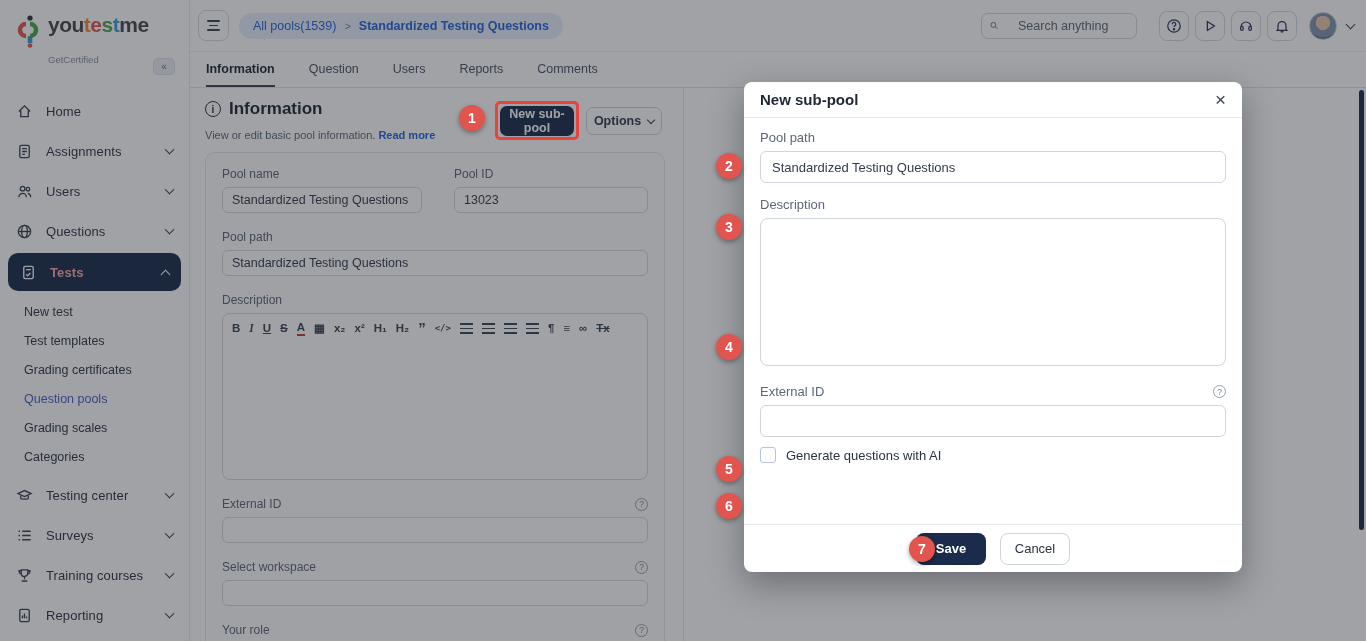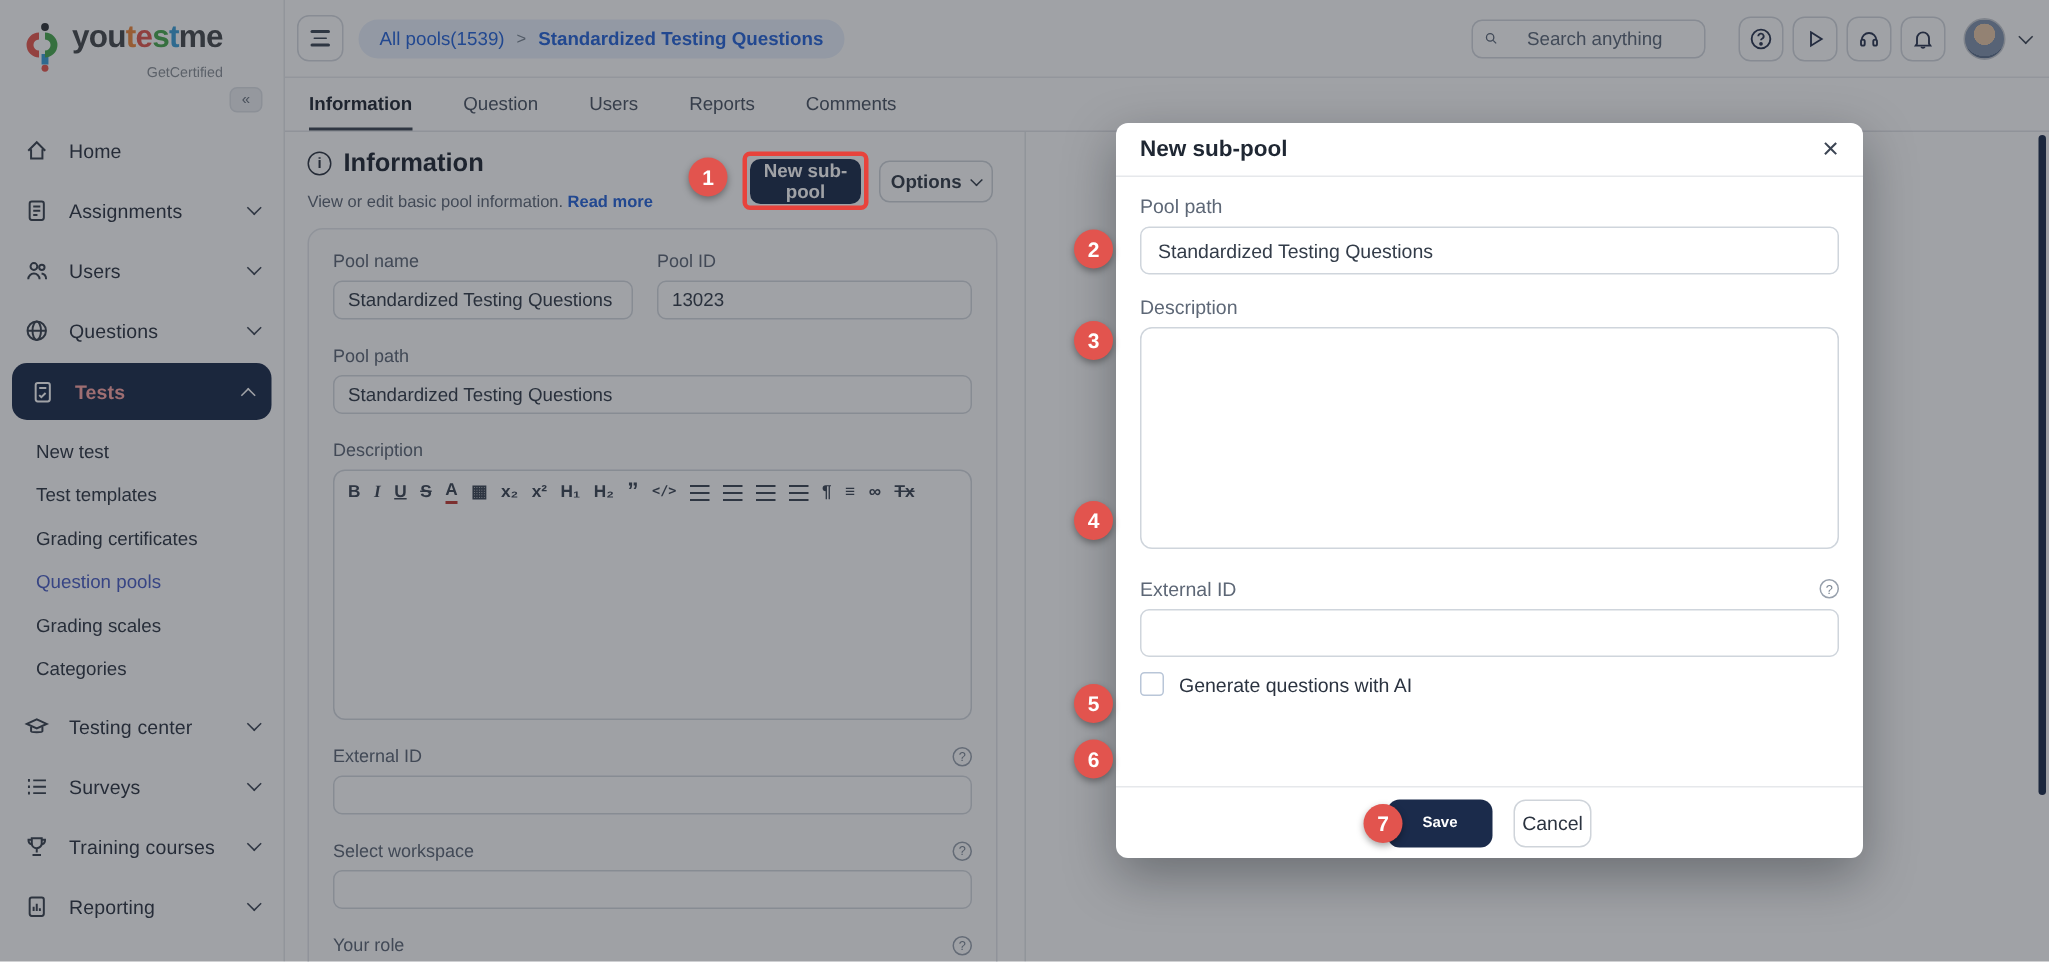--- a/index.html
+++ b/index.html
@@ -2,21 +2,21 @@
 <html><head>
 <meta charset="utf-8">
 <style>
   * { margin:0; padding:0; box-sizing:border-box; }
   html,body { width:1366px; height:641px; overflow:hidden; font-family:"Liberation Sans", sans-serif; background:#fff; }
 
   
   .sidebar { position:absolute; left:0; top:0; width:190px; height:641px; background:#fff; border-right:1px solid #e7e9ec; z-index:5; }
   .logo-row { display:flex; align-items:flex-start; gap:6px; padding:14px 0 0 16px; }
   .logo-text { font-size:21px; font-weight:bold; letter-spacing:-0.5px; line-height:22px; }
-  .logo-sub { font-size:9.5px; color:#8a9097; text-align:right; margin-top:7px; }
+  .logo-sub { font-size:9.5px; color:#8a9097; text-align:left; margin-top:18px; }
   .collapse-btn { position:absolute; top:58px; right:14px; width:22px; height:17px; background:#eceef1; border:1px solid #dde1e6; border-radius:5px; font-size:10px; color:#6b7480; display:flex; align-items:center; justify-content:center; }
   .nav { margin-top:26px; }
   .nav-item { display:flex; align-items:center; height:40px; padding:0 16px; font-size:13px; color:#2b3340; font-weight:bold; cursor:pointer; }
   .nav-item svg { width:17px; height:17px; margin-right:13px; flex:0 0 auto; color:#39424f; }
   .nav-item .lbl { flex:1; font-weight:normal; letter-spacing:.1px; color:#2d3542; }
   .chev { width:7px; height:7px; border-right:1.5px solid #3c4554; border-bottom:1.5px solid #3c4554; transform:rotate(45deg); margin-top:-3px; }
   .chev.up { transform:rotate(-135deg); margin-top:4px; }
   .nav-item.pill { background:#1b2b4b; border-radius:10px; margin:2px 8px; height:38px; padding:0 12px; }
   .nav-item.pill svg { color:#fff; }
   .nav-item.pill .lbl { color:#fca5a5; font-weight:bold; }
@@ -59,21 +59,21 @@
   .btn-navy { background:#1b2b4b; color:#fff; border:none; border-radius:7px; font-size:12.5px; font-weight:bold; font-family:"Liberation Sans",sans-serif; }
   .new-subpool { position:absolute; left:310px; top:18px; width:74px; height:30px; }
   .btn-options { position:absolute; left:396px; top:19px; width:76px; height:28px; background:#fff; border:1px solid #cfd4da; border-radius:7px; font-size:12.5px; font-weight:bold; color:#323b48; display:flex; align-items:center; justify-content:center; gap:7px; }
   .btn-options .chev { border-color:#323b48; width:6px; height:6px; }
   .vdivider { position:absolute; left:493px; top:0; bottom:0; width:1px; background:#e6e8eb; }
 
   .form-card { position:absolute; left:15px; top:64px; width:460px; height:620px; border:1px solid #e3e6ea; border-radius:10px; background:#fdfdfe; padding:14px 16px; }
   .f-label { font-size:12px; color:#5d6776; margin-bottom:6px; display:flex; align-items:center; }
   .f-input { height:26px; border:1px solid #d5d9df; border-radius:6px; background:#fff; font-size:12.5px; color:#333c49; width:100%; padding:0 9px; font-family:"Liberation Sans",sans-serif; outline:none; }
   .f-group { margin-bottom:17px; }
-  .two-col { display:flex; gap:16px; }
+  .two-col { display:flex; gap:32px; }
   .two-col .col1 { width:200px; } .two-col .col2 { flex:1; }
   .help-q { margin-left:auto; width:13px; height:13px; border:1px solid #98a1ad; border-radius:50%; color:#7c8794; font-size:8.5px; display:flex; align-items:center; justify-content:center; }
   .editor { border:1px solid #d5d9df; border-radius:8px; background:#fff; overflow:hidden; }
   .editor-toolbar { display:flex; align-items:center; gap:9px; padding:6px 9px 5px; flex-wrap:nowrap; }
   .tb { font-size:11.5px; color:#3c4554; font-weight:bold; line-height:14px; white-space:nowrap; }
   .tb.it { font-style:italic; font-family:"Liberation Serif",serif; }
   .tb.un { text-decoration:underline; }
   .tb.st { text-decoration:line-through; }
   .tb.clr { border-bottom:2px solid #c23b34; }
   .tb.quote { font-size:15px; line-height:10px; }
@@ -91,22 +91,22 @@
   .modal-close { font-size:19px; color:#3c4554; line-height:16px; cursor:pointer; background:none; border:none; font-family:"Liberation Sans",sans-serif; }
   .modal-body { padding:12px 16px 0; flex:1; }
   .m-label { font-size:13px; color:#5d6776; margin-bottom:6px; display:flex; align-items:center; }
   .m-input { height:32px; border:1px solid #cfd5dc; border-radius:6px; width:100%; font-size:13px; color:#333c49; padding:0 11px; font-family:"Liberation Sans",sans-serif; outline:none; background:#fff; }
   .m-group { margin-bottom:14px; }
   .m-textarea { width:100%; height:148px; border:1px solid #cfd5dc; border-radius:8px; resize:none; font-family:"Liberation Sans",sans-serif; font-size:13px; padding:8px 11px; color:#333c49; outline:none; }
   .ai-row { display:flex; align-items:center; gap:10px; margin:2px 0 12px; }
   .checkbox { width:16px; height:16px; border:1.5px solid #b9c6d8; border-radius:3px; background:#fff; }
   .ai-label { font-size:13px; color:#2b3340; }
   .modal-footer { border-top:1px solid #e6e8eb; height:48px; display:flex; align-items:center; justify-content:center; gap:14px; }
-  .btn-save { width:70px; height:32px; border-radius:8px; font-size:10px; }
-  .btn-cancel { width:52px; height:32px; border-radius:8px; background:#fff; border:1px solid #cfd4da; font-size:13px; color:#2b3340; font-family:"Liberation Sans",sans-serif; }
+  .btn-save { width:70px; height:32px; border-radius:8px; font-size:13px; }
+  .btn-cancel { width:70px; height:32px; border-radius:8px; background:#fff; border:1px solid #cfd4da; font-size:13px; color:#2b3340; font-family:"Liberation Sans",sans-serif; }
 
   .hl-rect { position:absolute; left:495px; top:101px; width:84px; height:39px; border:3px solid #e8433c; border-radius:5px; z-index:60; }
   .badge { position:absolute; width:26px; height:26px; border-radius:50%; background:#e2544e; color:#fff; font-size:14px; font-weight:bold; display:flex; align-items:center; justify-content:center; z-index:70; box-shadow:0 2px 5px rgba(0,0,0,.35); }
 </style>
 </head>
 <body>
 
 <div class="sidebar">
   <div class="logo-row">
     <svg width="26" height="34" viewBox="0 0 26 34">

